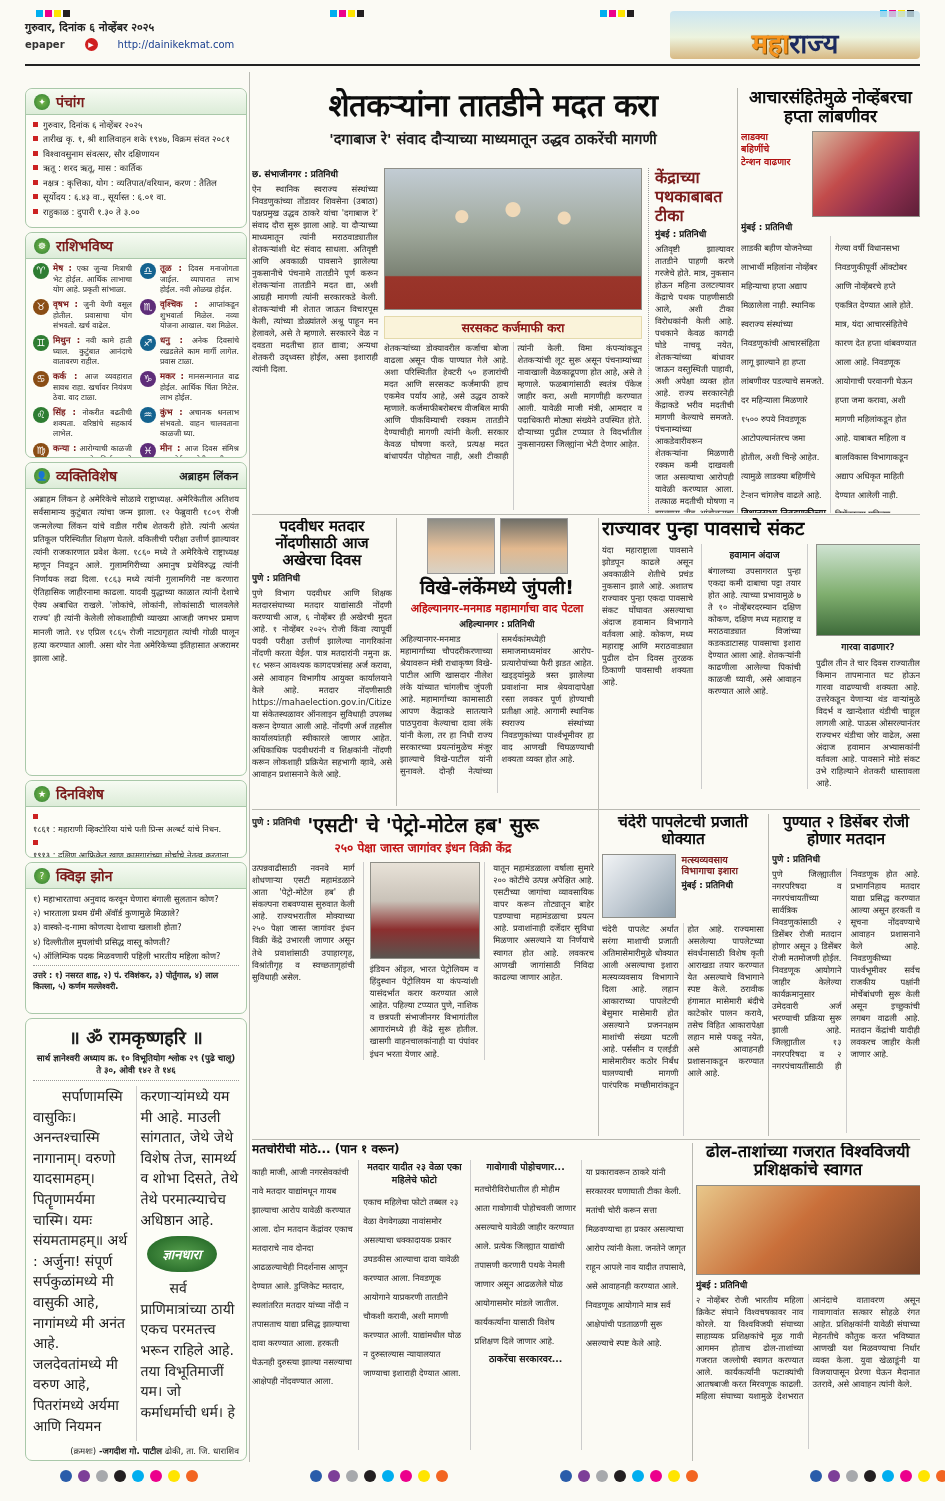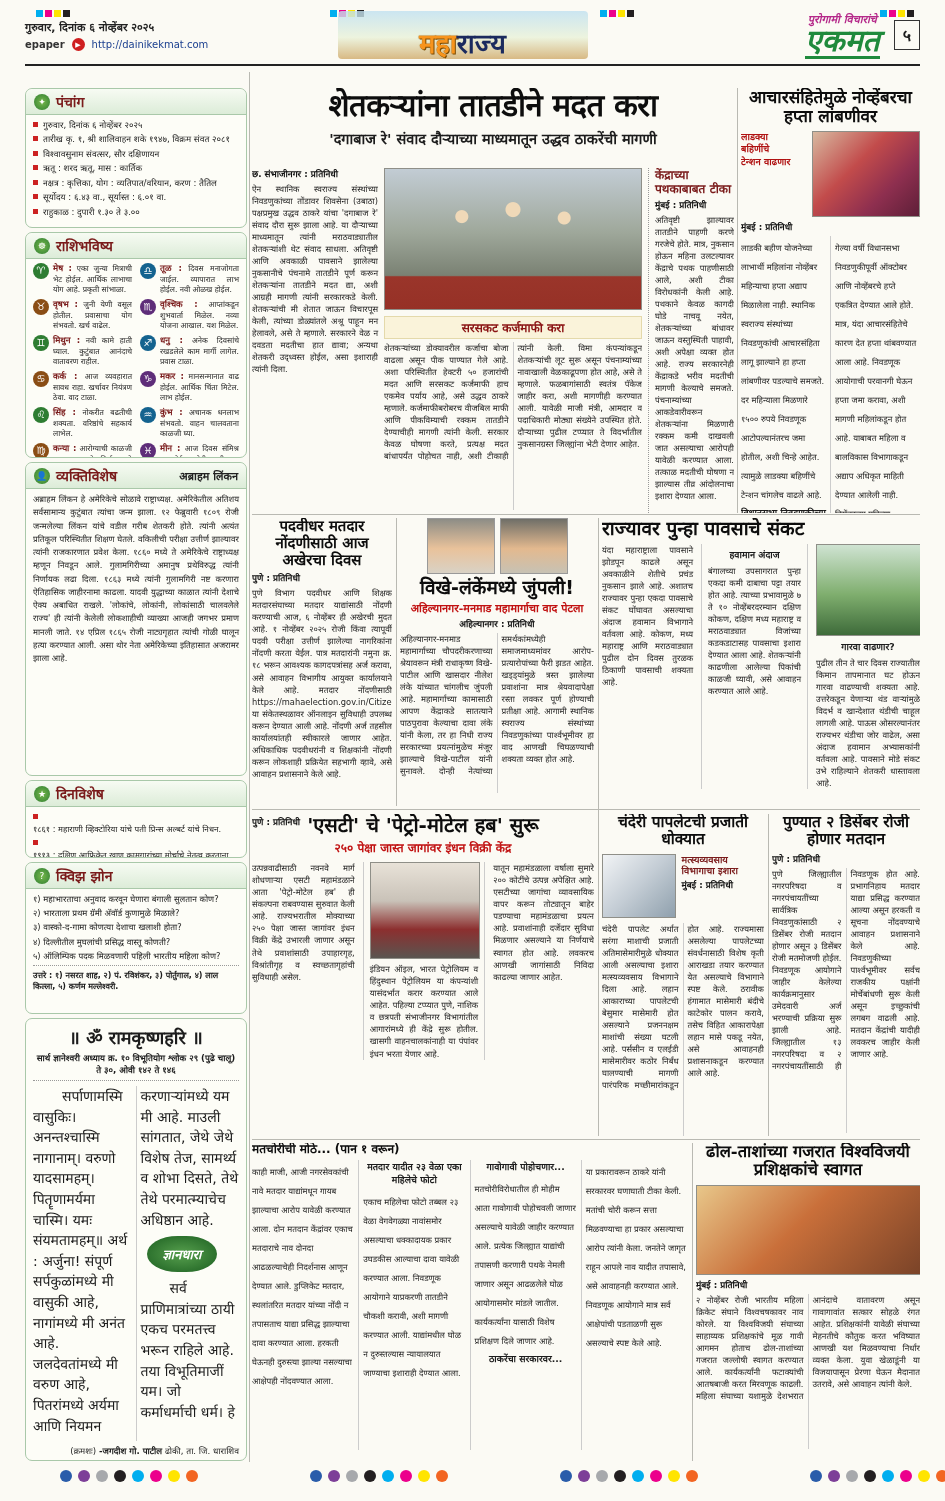--- a/index.html
+++ b/index.html
@@ -3,21 +3,21 @@
 <meta charset="utf-8">
 <style>
   html,body{margin:0;padding:0;background:#d9d9d4;}
   .page{position:relative;width:945px;height:1501px;margin:0 auto;background:#fbfaf4;
         font-family:"DejaVu Sans","Liberation Sans",sans-serif;color:#1c1c1c;overflow:hidden;}
   .abs{position:absolute;box-sizing:border-box;}
   
   .masthead{display:flex;justify-content:space-between;align-items:center;padding:0 25px;}
   .mast-left{width:230px;}
   .date{font-size:11px;font-weight:700;color:#222;}
-  .epaper-row{display:flex;align-items:center;gap:7px;margin-top:4px;font-size:10px;}
+  .epaper-row{display:flex;align-items:center;gap:20px;margin-top:4px;font-size:10px;}
   .ep-label{font-weight:800;color:#333;}
   .ep-icon{width:13px;height:13px;border-radius:50%;background:#cf1f1f;color:#fff;font-size:7px;
            display:inline-flex;align-items:center;justify-content:center;}
   .ep-url{color:#1a3f8f;text-decoration:none;}
   .mast-center{position:relative;width:250px;height:48px;}
   .mast-art{position:absolute;inset:0;background:linear-gradient(180deg,#bfe0f0 0%,#e9f2d9 55%,#cfa968 100%);
             border-radius:4px;opacity:.8;}
   .mast-title{position:absolute;left:0;right:0;bottom:2px;text-align:center;font-weight:900;font-size:27px;line-height:1;}
   .mt1{color:#f7941d;text-shadow:0 0 1px #7c4a00,1px 1px 0 #7c4a00;}
   .mt2{color:#1b2a5e;}
@@ -69,21 +69,21 @@
   .byline{font-size:8.8px;font-weight:800;color:#111;}
   .red-sub{color:#c11212;font-weight:800;}
   .cols-2{column-count:2;column-gap:9px;column-rule:1px solid #ccc;}
   .cols-4{column-count:4;column-gap:9px;column-rule:1px solid #ccc;}
   .photo{border:1px solid #8f8f88;}
   .inner-head{font-weight:800;font-size:9.3px;text-align:center;margin:4px 0;}
   .lead-headline{font-size:31px;text-align:center;letter-spacing:-.5px;white-space:nowrap;}
   .lead-sub{text-align:center;font-size:14.5px;font-weight:800;margin-top:5px;}
   .box1-title{font-weight:900;font-size:12px;color:#8a1313;background:#faf3da;text-align:center;padding:2px 0;margin-bottom:3px;border:1px solid #e4d9ab;}
   .box2{border-left:1px dotted #999;padding-left:6px;}
-  .box2-title{font-weight:900;font-size:12px;color:#7a1b1b;line-height:1.2;margin-bottom:2px;}
+  .box2-title{font-weight:900;font-size:16px;color:#7a1b1b;line-height:1.2;margin-bottom:2px;}
   .caption-red{color:#b01212;font-weight:800;font-size:9.5px;line-height:1.3;}
   .faces{display:flex;gap:5px;justify-content:center;}
   .face{width:66px;height:54px;border:1px solid #999;}
 </style>
 </head>
 <body>
 
 <div class="page">
 
   <div class="abs" style="left:36px;top:2px"><i class="sq c-c"></i><i class="sq c-m"></i><i class="sq c-y"></i><i class="sq c-k"></i></div>
@@ -96,27 +96,20 @@
       <div class="date">गुरुवार, दिनांक ६ नोव्हेंबर २०२५</div>
       <div class="epaper-row">
         <span class="ep-label">epaper</span>
         <span class="ep-icon">▶</span>
         <a class="ep-url" href="#">http://dainikekmat.com</a>
       </div>
     </div>
     <div class="mast-center">
       <div class="mast-art"></div>
       <div class="mast-title"><span class="mt1">महा</span><span class="mt2">राज्य</span></div>
-    </div>
-    <div class="mast-right">
-      <div>
-        <div class="tagline">पुरोगामी विचारांचे</div>
-        <div class="brand">एकमत</div>
-      </div>
-      <div class="pageno">५</div>
     </div>
   </header>
   <div class="abs rule" style="left:25px;top:64px;width:895px;height:2px"></div>
 
   <section class="abs sb-box" style="left:25px;top:88px;width:222px;height:140px">
     <div class="sb-head">
       <span class="sb-icon">✦</span>
       <span class="sb-title">पंचांग</span>
     </div>
     <div class="pl">

